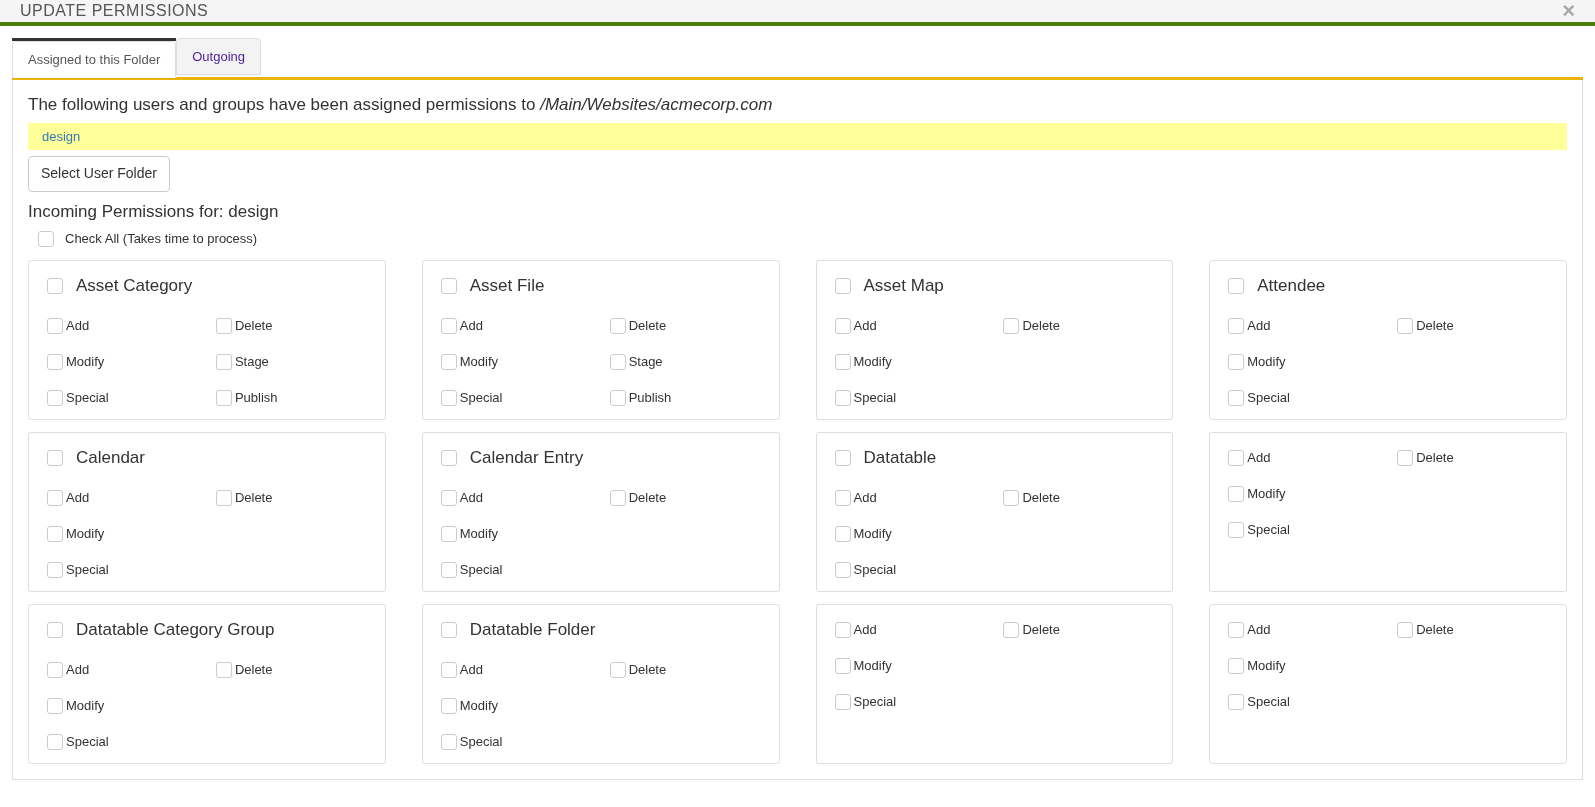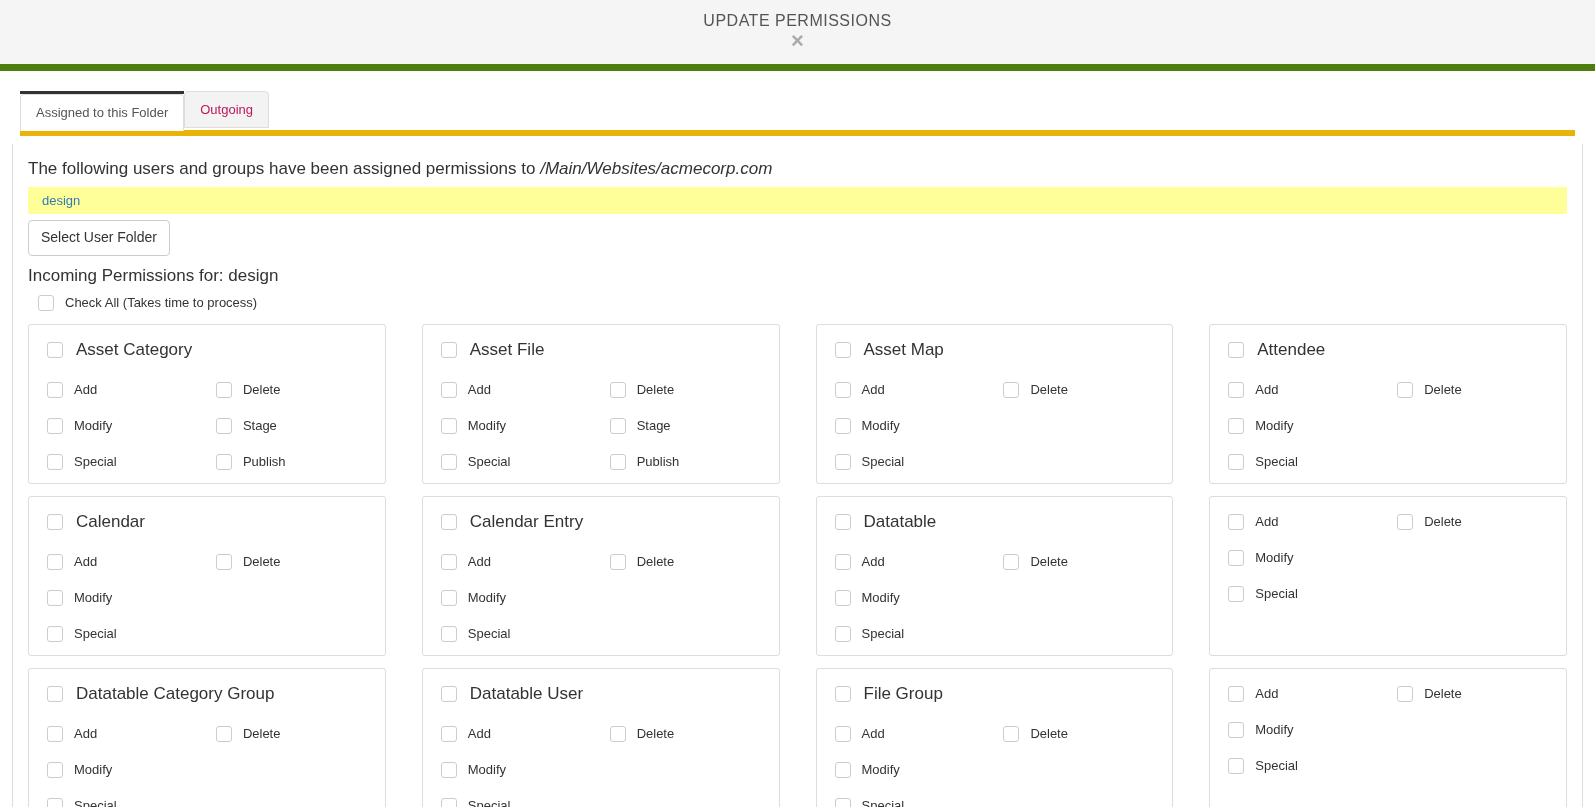--- a/index.html
+++ b/index.html
@@ -5,61 +5,60 @@
   * { box-sizing: border-box; }
   body {
     margin: 0;
     font-family: "Helvetica Neue", Helvetica, Arial, sans-serif;
     font-size: 14px;
     color: #333;
     background: #fff;
   }
   .modal-header {
     background: #f5f5f5;
-    border-bottom: 7px solid #4d7c0f;
-    padding: 12px 20px;
+    border-bottom: 4px solid #4d7c0f;
+    padding: 0 20px;
     display: flex;
     justify-content: space-between;
     align-items: center;
-    flex-direction: column;
   }
   .modal-header h4 {
     margin: 0;
     font-size: 16px;
     font-weight: 400;
     color: #555;
     letter-spacing: 0.5px;
   }
   .close-icon {
     color: #aaa;
     font-size: 22px;
     line-height: 1;
     cursor: pointer;
     font-weight: bold;
   }
   .tabs-wrapper {
     padding: 12px 12px 0 12px;
   }
   .nav-tabs {
-    border-bottom: 6px solid #eab308;
+    border-bottom: 3px solid #eab308;
     list-style: none;
     padding: 0;
-    margin: 8px;
+    margin: 0;
     display: flex;
   }
   .nav-tabs li {
     margin-bottom: -1px;
   }
   .nav-tabs li a {
     display: block;
     padding: 10px 15px;
     border: 1px solid transparent;
     border-radius: 4px 4px 0 0;
     text-decoration: none;
-    color: #be185d;
+    color: #4c1d95;
     font-size: 13px;
     cursor: pointer;
     background: #f5f5f5;
   }
   .nav-tabs li.active {
     border-top: 3px solid #333;
   }
   .nav-tabs li.active a {
     background: #fff;
     border-color: #ddd #ddd #fff;
@@ -144,21 +143,21 @@
   }
   .perm-actions {
     display: grid;
     grid-template-columns: 1fr 1fr;
     row-gap: 14px;
     column-gap: 10px;
   }
   .perm-action {
     display: flex;
     align-items: center;
-    gap: 8px;
+    gap: 0;
     font-size: 13px;
     color: #333;
   }
   input[type=checkbox].cb {
     appearance: none;
     -webkit-appearance: none;
     width: 16px;
     height: 16px;
     border: 1px solid #ccc;
     border-radius: 3px;
@@ -445,48 +444,44 @@
             <label class="perm-action">
               <input type="checkbox" class="cb" style="">
               <span>Special</span>
             </label>
             <div></div>
           </div>
         </div>
         <div class="perm-card">
           <div class="perm-card-title">
             <input type="checkbox" class="cb" style="">
-            <span>Datatable User</span>
-          </div>
-          <div class="perm-actions">
-            <label class="perm-action">
-              <input type="checkbox" class="cb" style="">
-              <span>Add</span>
-            </label>
-            <label class="perm-action">
-              <input type="checkbox" class="cb" style="">
-              <span>Delete</span>
-            </label>
-            <label class="perm-action">
-              <input type="checkbox" class="cb" style="">
-              <span>Modify</span>
-            </label>
-            <div></div>
-            <label class="perm-action">
-              <input type="checkbox" class="cb" style="">
-              <span>Special</span>
-            </label>
-            <div></div>
-          </div>
-        </div>
-        <div class="perm-card">
-          <div class="perm-card-title">
-            <input type="checkbox" class="cb" style="">
-            <span>File Group</span>
-          </div>
+            <span>Datatable Folder</span>
+          </div>
+          <div class="perm-actions">
+            <label class="perm-action">
+              <input type="checkbox" class="cb" style="">
+              <span>Add</span>
+            </label>
+            <label class="perm-action">
+              <input type="checkbox" class="cb" style="">
+              <span>Delete</span>
+            </label>
+            <label class="perm-action">
+              <input type="checkbox" class="cb" style="">
+              <span>Modify</span>
+            </label>
+            <div></div>
+            <label class="perm-action">
+              <input type="checkbox" class="cb" style="">
+              <span>Special</span>
+            </label>
+            <div></div>
+          </div>
+        </div>
+        <div class="perm-card">
           <div class="perm-actions">
             <label class="perm-action">
               <input type="checkbox" class="cb" style="">
               <span>Add</span>
             </label>
             <label class="perm-action">
               <input type="checkbox" class="cb" style="">
               <span>Delete</span>
             </label>
             <label class="perm-action">

